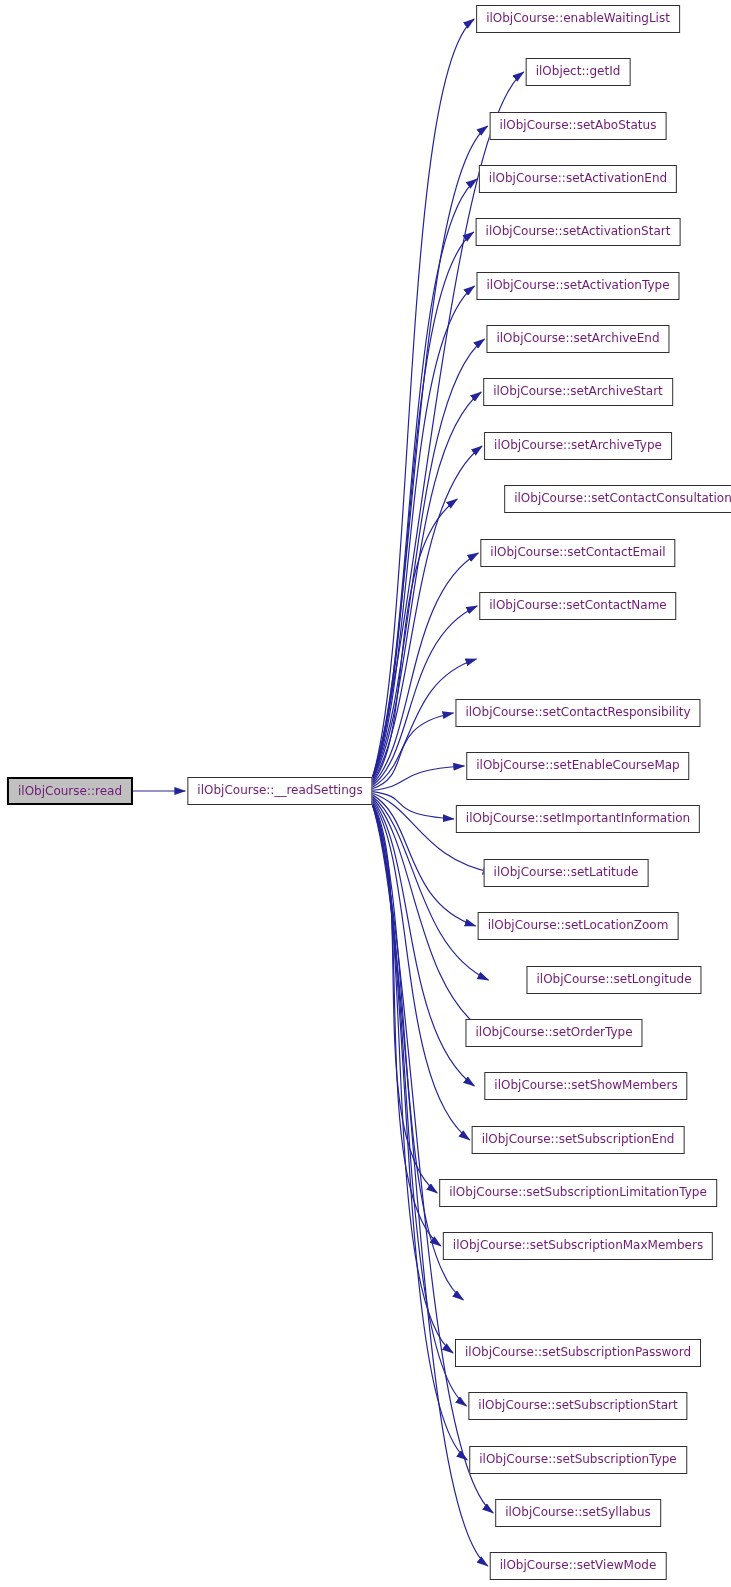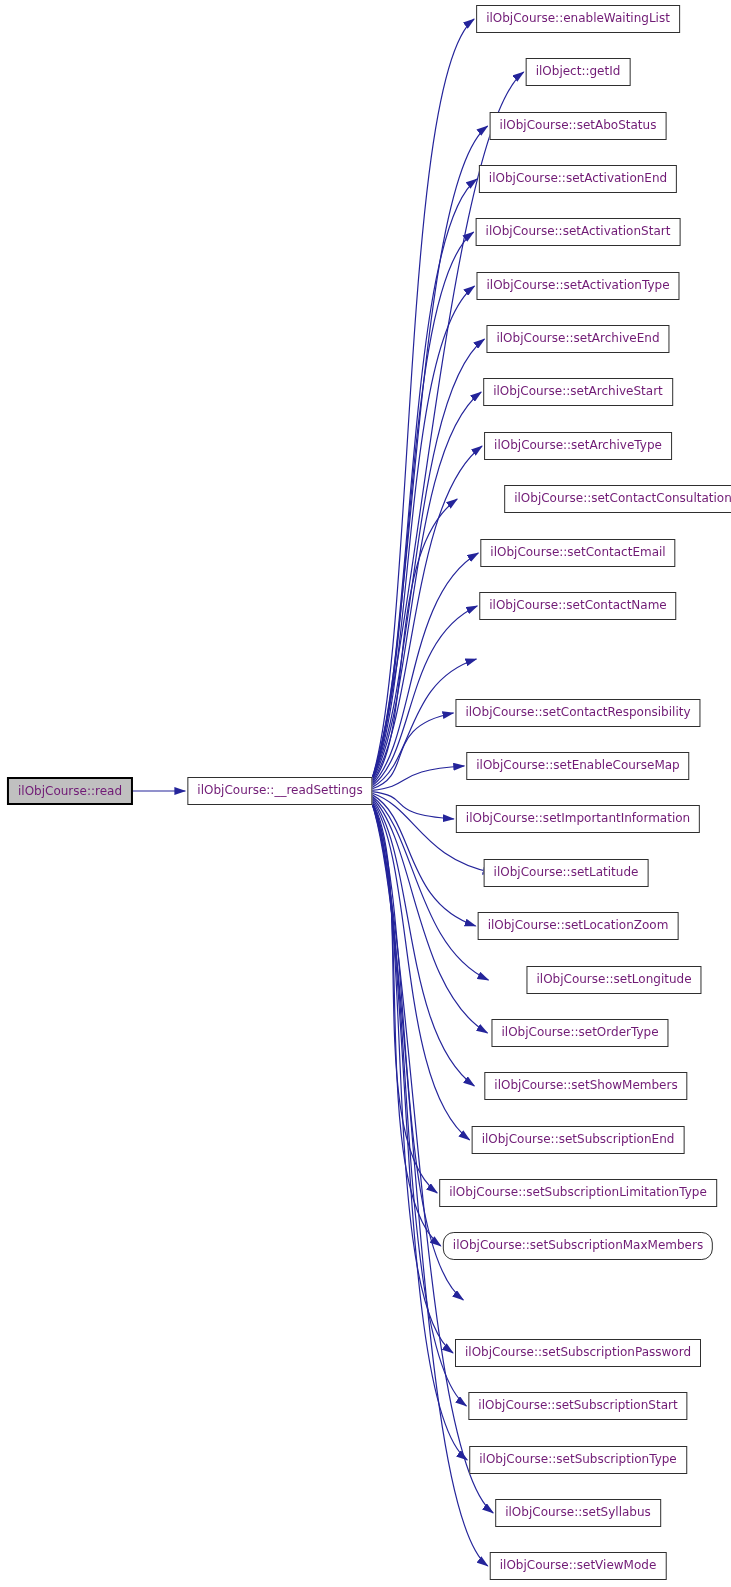--- a/index.html
+++ b/index.html
@@ -100,23 +100,23 @@
     <div class="node" style="left: 578px; top: 446px;">ilObjCourse::setArchiveType</div>
     <div class="node" style="left: 578px; top: 499px; margin-left: 45px;">ilObjCourse::setContactConsultation</div>
     <div class="node" style="left: 578px; top: 553px;">ilObjCourse::setContactEmail</div>
     <div class="node" style="left: 578px; top: 606px;">ilObjCourse::setContactName</div>
     <div class="node" style="left: 578px; top: 713px;">ilObjCourse::setContactResponsibility</div>
     <div class="node" style="left: 578px; top: 766px;">ilObjCourse::setEnableCourseMap</div>
     <div class="node" style="left: 578px; top: 819px;">ilObjCourse::setImportantInformation</div>
     <div class="node" style="left: 566px; top: 873px;">ilObjCourse::setLatitude</div>
     <div class="node" style="left: 578px; top: 926px;">ilObjCourse::setLocationZoom</div>
     <div class="node" style="left: 578px; top: 980px; margin-left: 36px;">ilObjCourse::setLongitude</div>
-    <div class="node" style="left: 580px; top: 1033px;">ilObjCourse::setOrderType</div>
+    <div class="node" style="left: 554px; top: 1033px;">ilObjCourse::setOrderType</div>
     <div class="node" style="left: 586px; top: 1086px;">ilObjCourse::setShowMembers</div>
     <div class="node" style="left: 578px; top: 1140px;">ilObjCourse::setSubscriptionEnd</div>
     <div class="node" style="left: 578px; top: 1193px;">ilObjCourse::setSubscriptionLimitationType</div>
-    <div class="node" style="left: 578px; top: 1246px; border-radius: 11px;">ilObjCourse::setSubscriptionMaxMembers</div>
+    <div class="node" style="left: 578px; top: 1246px;">ilObjCourse::setSubscriptionMaxMembers</div>
     <div class="node" style="left: 578px; top: 1353px;">ilObjCourse::setSubscriptionPassword</div>
     <div class="node" style="left: 578px; top: 1406px;">ilObjCourse::setSubscriptionStart</div>
     <div class="node" style="left: 578px; top: 1460px;">ilObjCourse::setSubscriptionType</div>
     <div class="node" style="left: 578px; top: 1513px;">ilObjCourse::setSyllabus</div>
     <div class="node" style="left: 578px; top: 1566px;">ilObjCourse::setViewMode</div>
   </div>
 
 </body></html>

